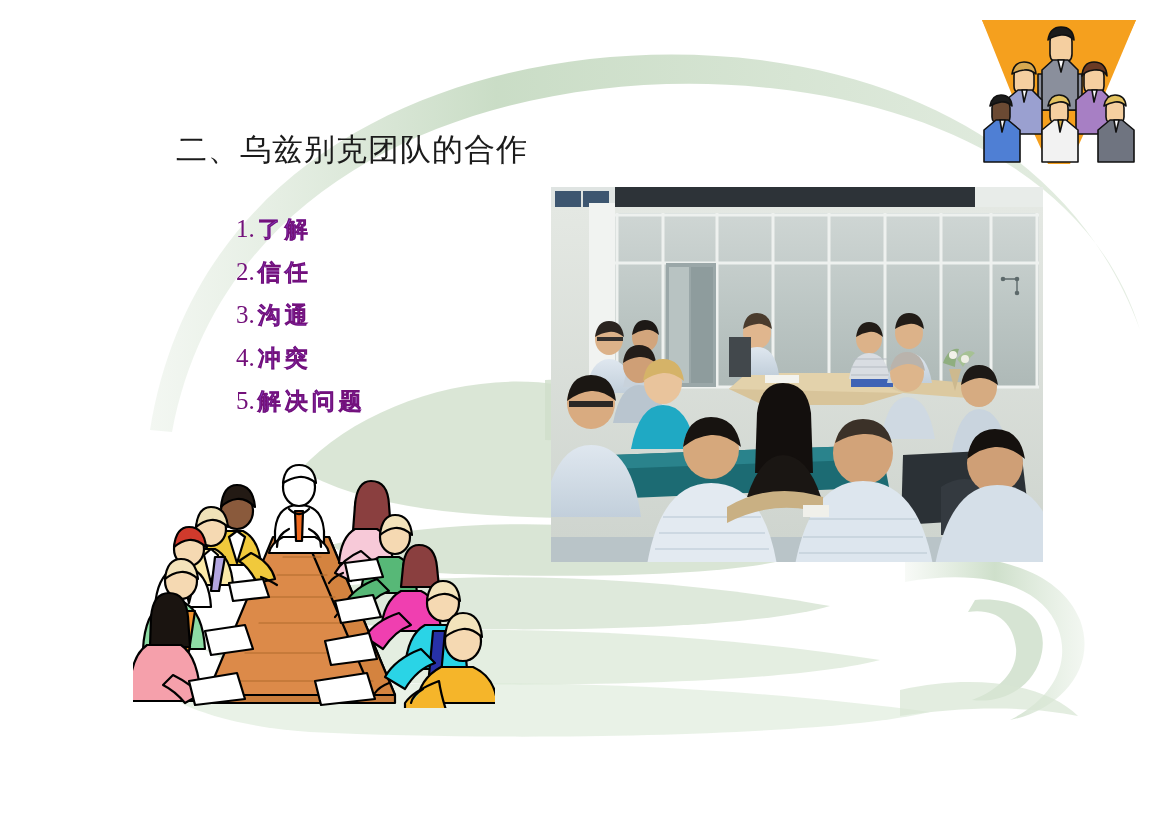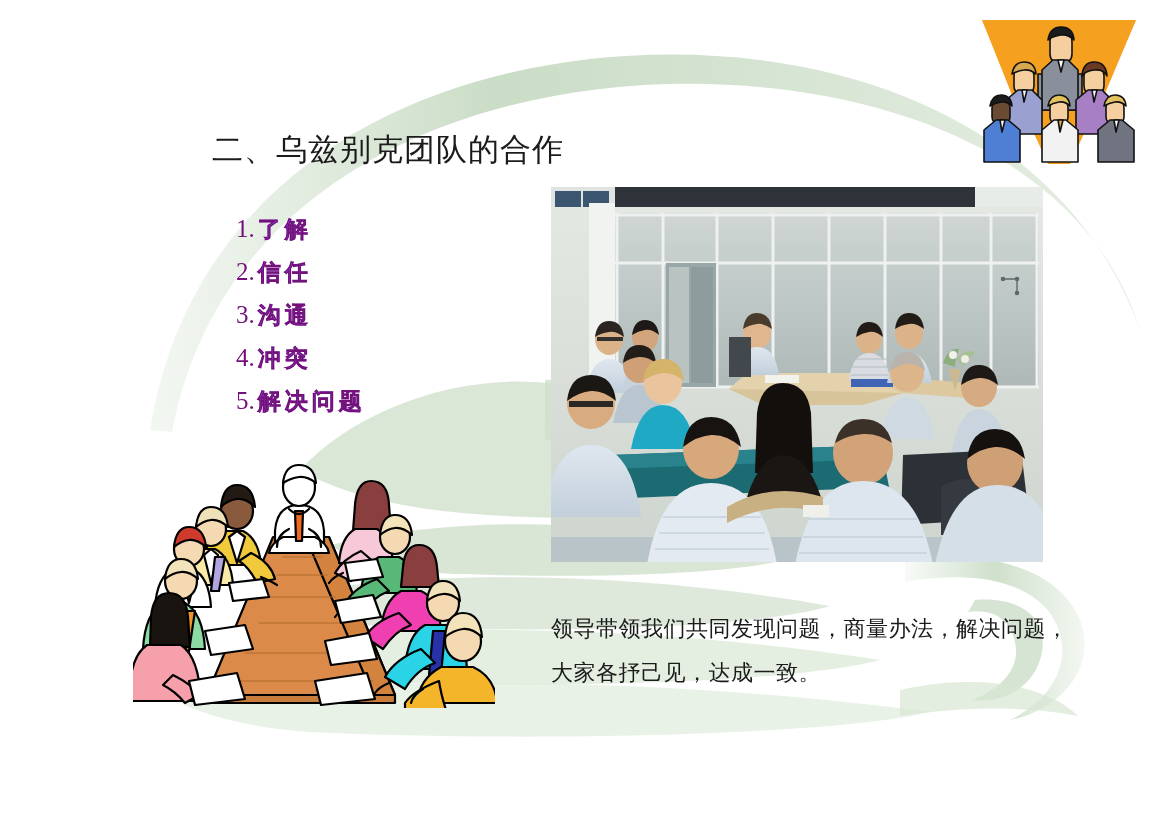--- a/index.html
+++ b/index.html
@@ -46,21 +46,20 @@
     position: absolute;
     left: 176px;
     top: 130px;
     font-size: 31px;
     line-height: 40px;
     color: #1b1b1b;
     font-family: "Liberation Serif", "DejaVu Serif", serif;
     font-weight: 400;
     letter-spacing: 1px;
     white-space: nowrap;
-    margin-left: 36px;
   }
 
   
   .bullet-list {
     position: absolute;
     left: 236px;
     top: 216px;
     width: 330px;
   }
   .bullet-row {
@@ -414,24 +413,20 @@
         <ellipse cx="444" cy="276" rx="28" ry="30" fill="#cf9f76"></ellipse>
         <path d="M416,272 q4,-30 28,-30 q25,0 30,30 q-15,-13 -30,-12 q-14,1 -28,12 z" fill="#15110e"></path>
         <path d="M384,378 q16,-80 62,-80 q52,0 62,80 z" fill="#d5dfe8"></path>
       </g>
 
       <path d="M176,320 q44,-26 96,-10 l0,16 q-50,-14 -96,10 z" fill="#c9b083"></path>
       <rect x="252" y="318" width="26" height="12" fill="#f0f0ea"></rect>
     </svg>
   </div>
 
-  <div class="caption">
-    <div>领导带领我们共同发现问题，商量办法，解决问题，</div>
-    <div>大家各抒己见，达成一致。</div>
-  </div>
 
   <svg class="table-clipart" viewBox="0 0 362 263" aria-hidden="true">
     <g stroke="#000000" stroke-width="2.2" stroke-linejoin="round" stroke-linecap="round">
 
       <path d="M168,92 L196,92 L262,250 L74,250 L140,92 Z" fill="#dc8a49"></path>
       <path d="M168,92 L196,92 L262,250 L240,250 L176,100 Z" fill="#d4833f"></path>
 
       <path d="M74,250 L262,250 L262,258 L74,258 Z" fill="#c97d3c"></path>
 
       <g stroke="#b06a2c" stroke-width="1.1" fill="none">

